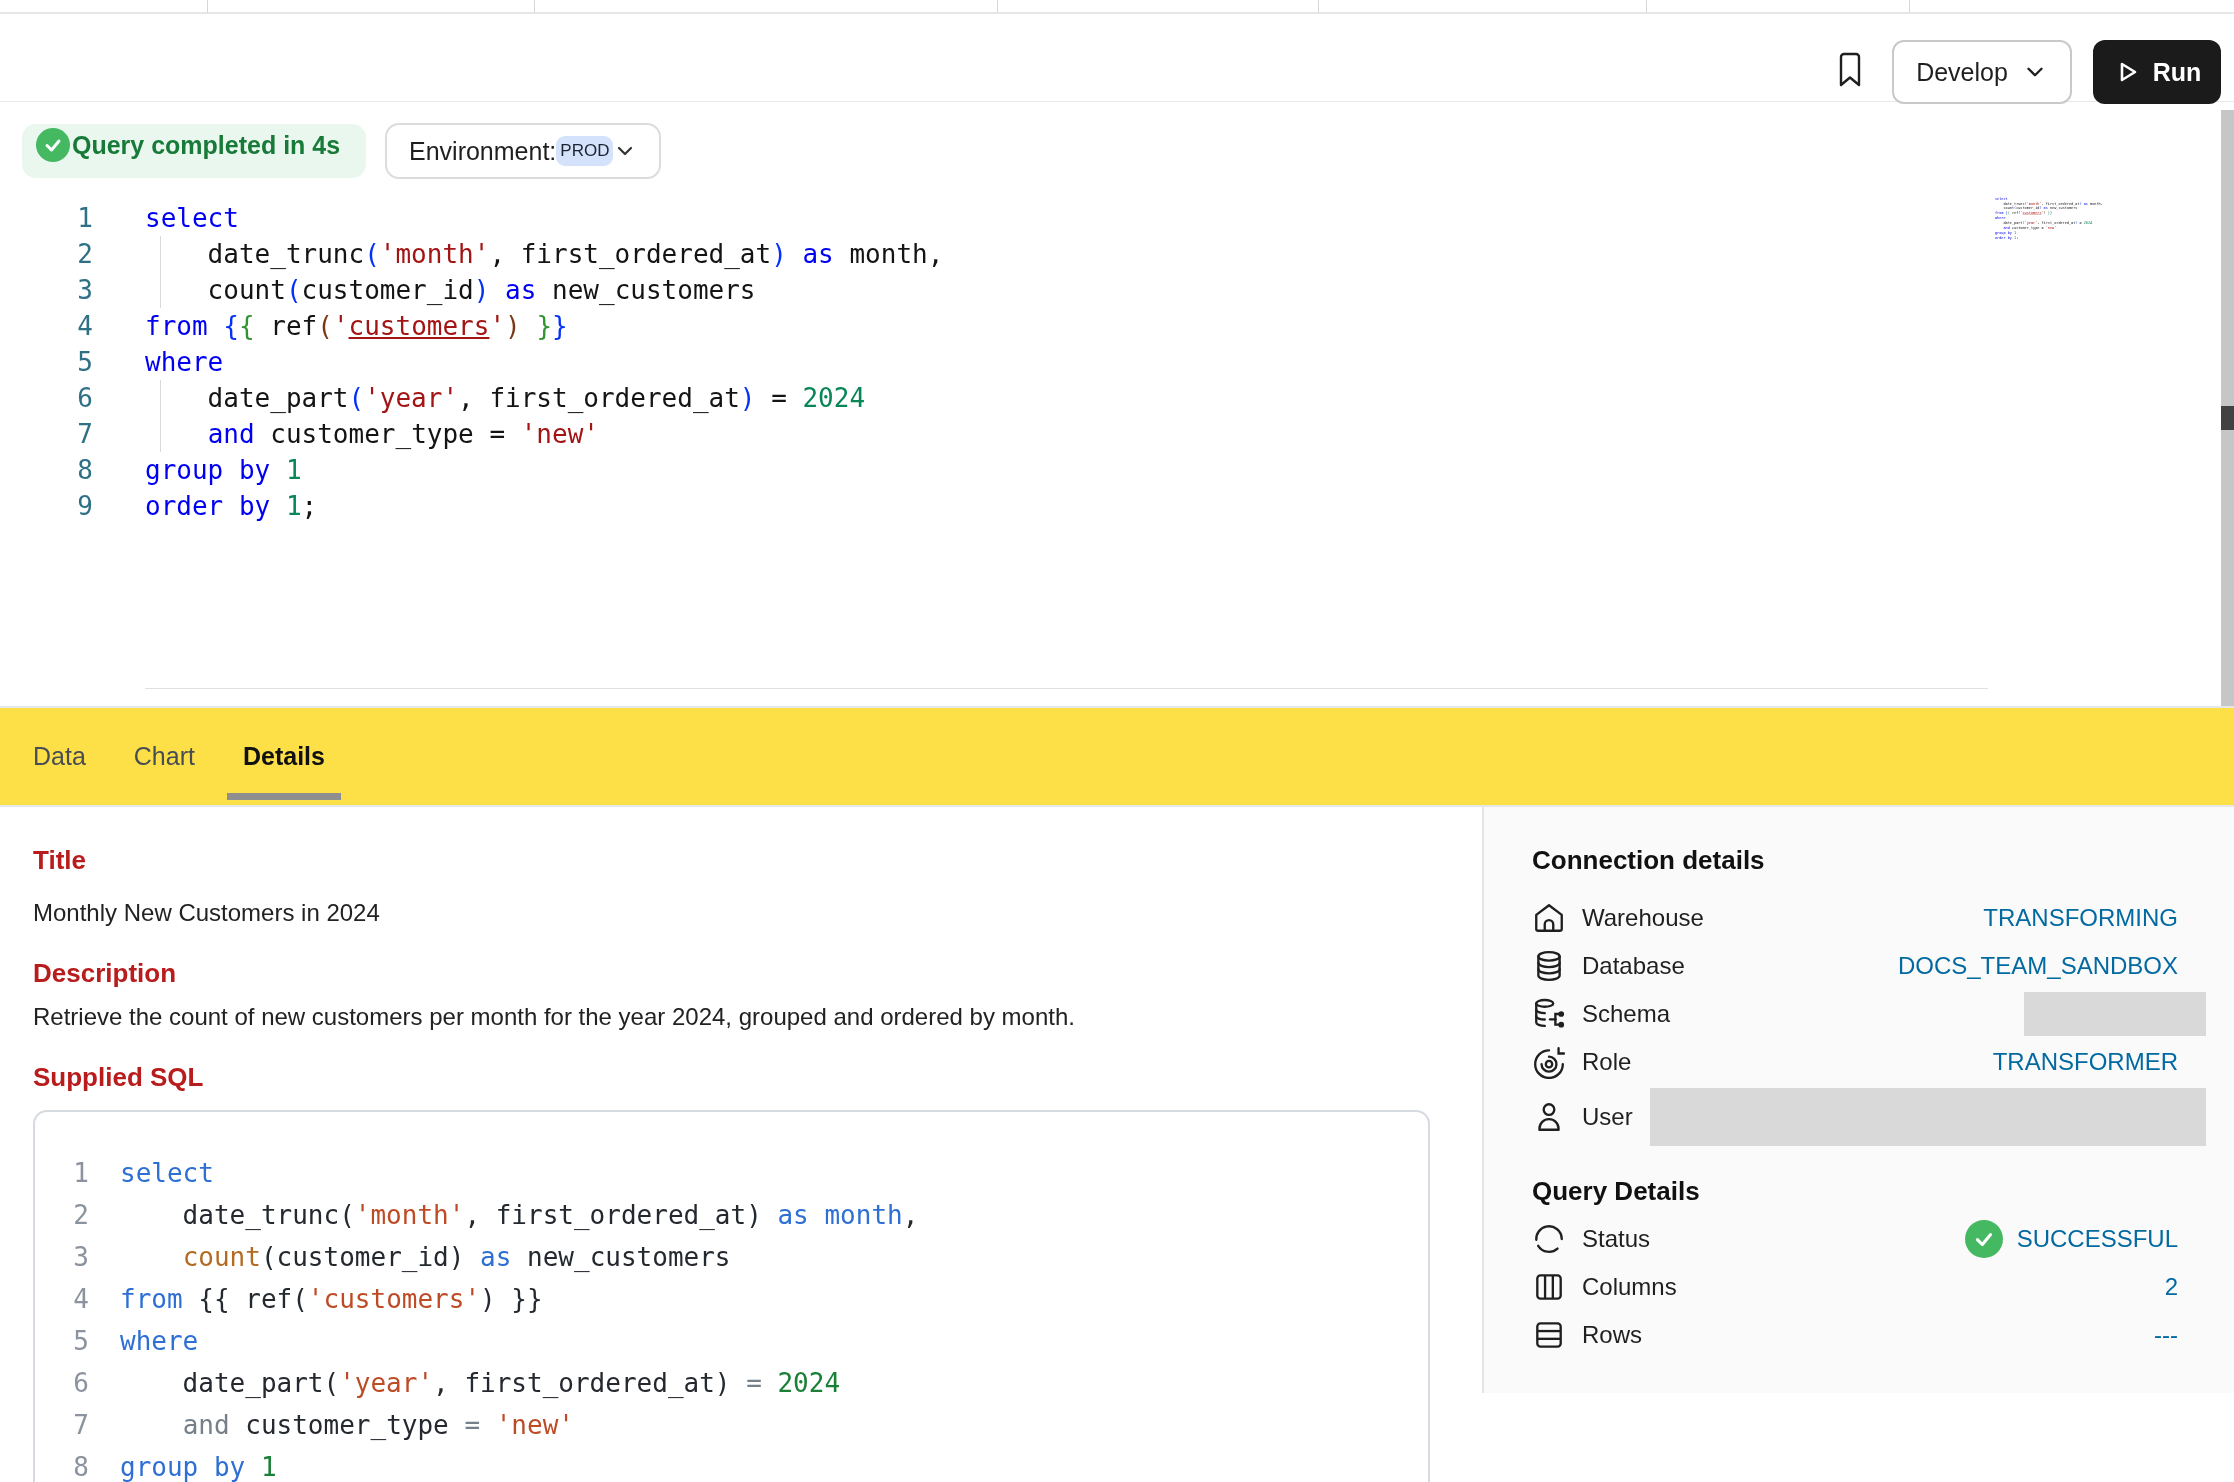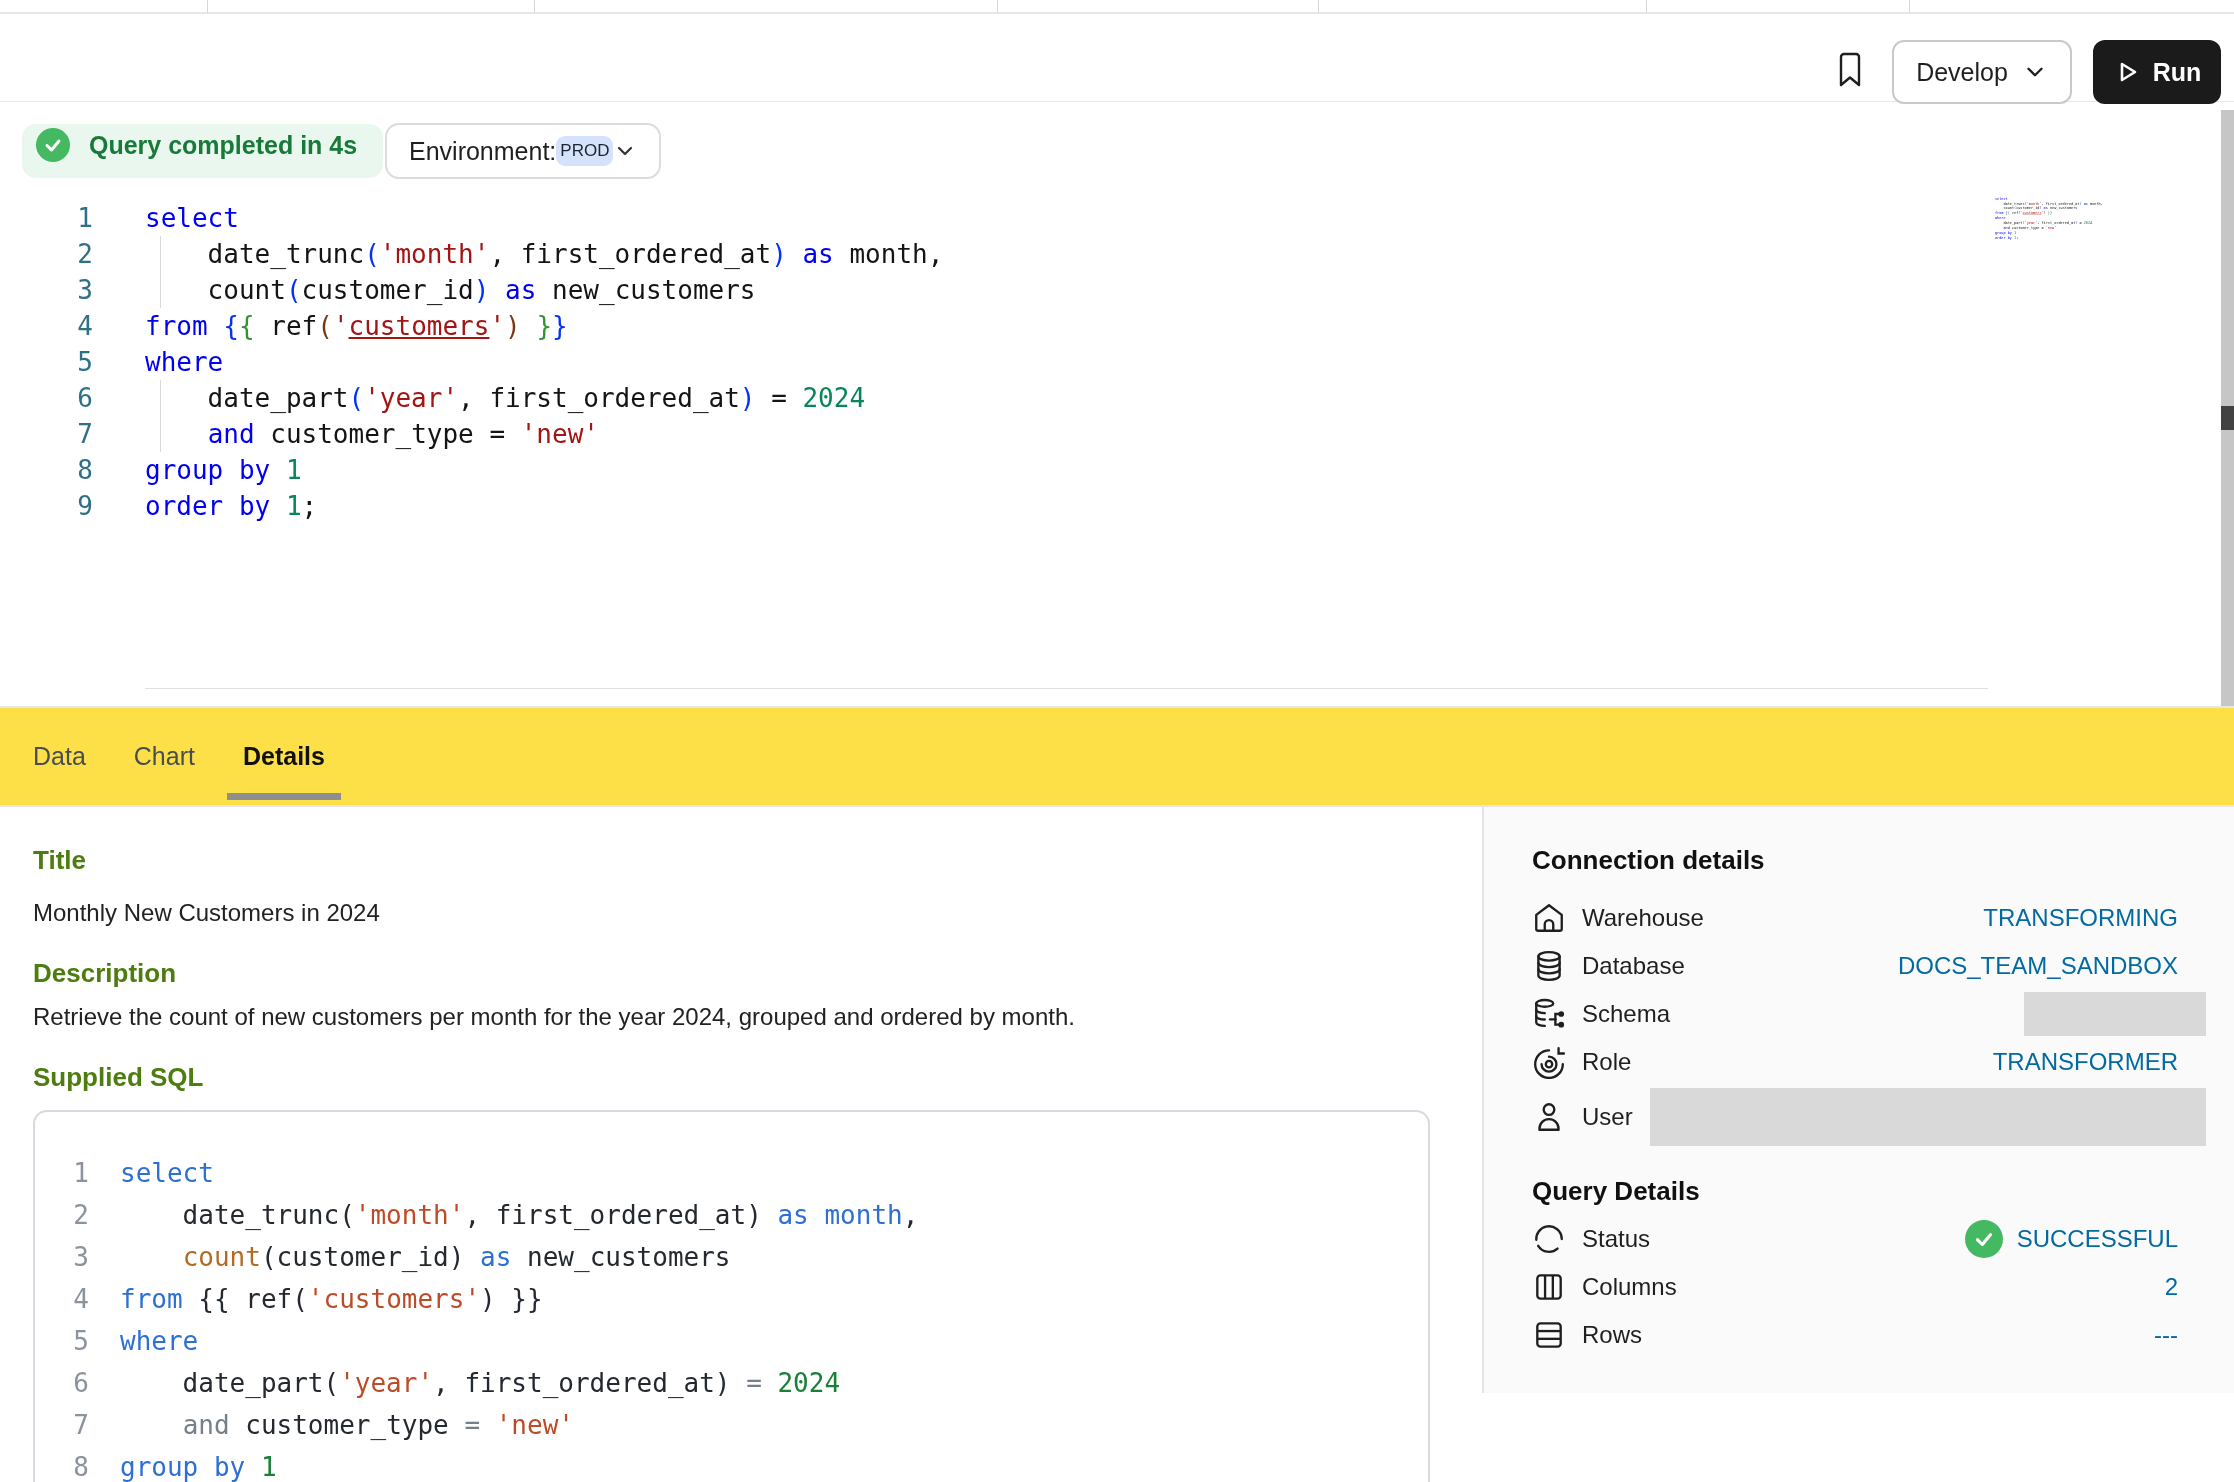--- a/index.html
+++ b/index.html
@@ -11,21 +11,21 @@
   .topstrip { position:absolute; left:0; top:0; width:2234px; height:14px; background:#fff; border-bottom:2px solid #e7e7e7; }
   .topstrip .tdiv { position:absolute; top:0; width:1px; height:13px; background:#d8d8d8; }
 
   
   .toolbar { position:absolute; left:0; top:16px; width:2234px; height:86px; border-bottom:1px solid #e8e8e8; background:#fff; }
   .bookmark-btn { position:absolute; left:1829px; top:30px; width:42px; height:48px; display:flex; align-items:center; justify-content:center; background:none; border:none; cursor:pointer; }
   .btn-develop { position:absolute; left:1892px; top:24px; width:180px; height:64px; background:#fff; border:2px solid #c9c9c9; border-radius:12px; display:flex; align-items:center; justify-content:center; gap:14px; font-size:25px; color:#1f1f1f; cursor:pointer; font-family:inherit; }
   .btn-run { position:absolute; left:2093px; top:24px; width:128px; height:64px; background:#1b1b1b; border:none; border-radius:12px; display:flex; align-items:center; justify-content:center; gap:12px; font-size:25px; font-weight:700; color:#fff; cursor:pointer; font-family:inherit; }
 
   
-  .status-pill { position:absolute; left:22px; top:124px; height:54px; padding:0 26px 12px 14px; background:#e9f7ee; border-radius:14px; display:flex; align-items:center; gap:19px;justify-content:flex-end; }
+  .status-pill { position:absolute; left:22px; top:124px; height:54px; padding:0 26px 12px 14px; background:#e9f7ee; border-radius:14px; display:flex; align-items:center; gap:2px;justify-content:flex-end; }
   .status-pill .txt { font-size:25px; font-weight:700; color:#187a38; }
   .check-circle { width:34px; height:34px; border-radius:50%; background:#45b862; display:flex; align-items:center; justify-content:center; }
   .env-select { position:absolute; left:385px; top:123px; height:56px; padding:0 22px; background:#fff; border:2px solid #dcdcdc; border-radius:14px; display:flex; align-items:center; cursor:pointer; }
   .env-select .lbl { font-size:25px; color:#1f1f1f; }
   .env-pill { background:#d4e2fb; border-radius:9px; padding:5px 4px; font-size:17px; color:#1c2430; }
 
   
   .editor { position:absolute; left:0; top:200px; width:2218px; height:506px; background:#fff; }
   .code-line { display:flex; height:36px; line-height:36px; font-family:"DejaVu Sans Mono", monospace; font-size:26px; }
   .editor .ln { width:93px; text-align:right; color:#2e7086; flex:0 0 93px; }
@@ -47,21 +47,21 @@
   .vscroll .thumb { position:absolute; left:0; top:296px; width:13px; height:24px; background:#424242; }
 
   
   .tabsrow { position:absolute; left:0; top:706px; width:2234px; height:101px; border-top:2px solid #e7e7e7; border-bottom:2px solid #e7e7e7; background:#fde047; display:flex; align-items:stretch; gap:48px; padding-left:33px; }
   .tab { position:relative; display:flex; align-items:center; font-size:25px; color:#474d55; cursor:pointer; }
   .tab.active { color:#111; font-weight:700; }
   .tab.active::after { content:""; position:absolute; left:-16px; right:-16px; bottom:5px; height:7px; background:#8f8f8f; }
 
   
   .details-left { position:absolute; left:0; top:807px; width:1482px; height:675px; background:#fff; }
-  .d-h { position:absolute; left:33px; font-size:26px; font-weight:700; color:#4d7c0f; }
+  .d-h { position:absolute; left:33px; font-size:26px; font-weight:700; color:#b91c1c; }
   .d-t { position:absolute; left:33px; font-size:24px; color:#222; }
   .sql-card { position:absolute; left:33px; top:303px; width:1397px; height:420px; background:#fff; border:2px solid #d5dbe1; border-radius:14px; padding:40px 36px 0 36px; overflow:hidden; }
   .sql-card .code-line { height:42px; line-height:42px; }
   .sql-card .ln { width:18px; flex:0 0 18px; text-align:right; color:#8a939e; font-family:"DejaVu Sans Mono", monospace; }
   .sql-card .code-text { margin-left:31px; white-space:pre; }
 
   
   .c2-k { color:#2e6fd4; } .c2-t { color:#24292f; }
   .c2-s { color:#bd4b26; } .c2-f { color:#b36b24; }
   .c2-n { color:#1a7f37; } .c2-o { color:#76808a; }

